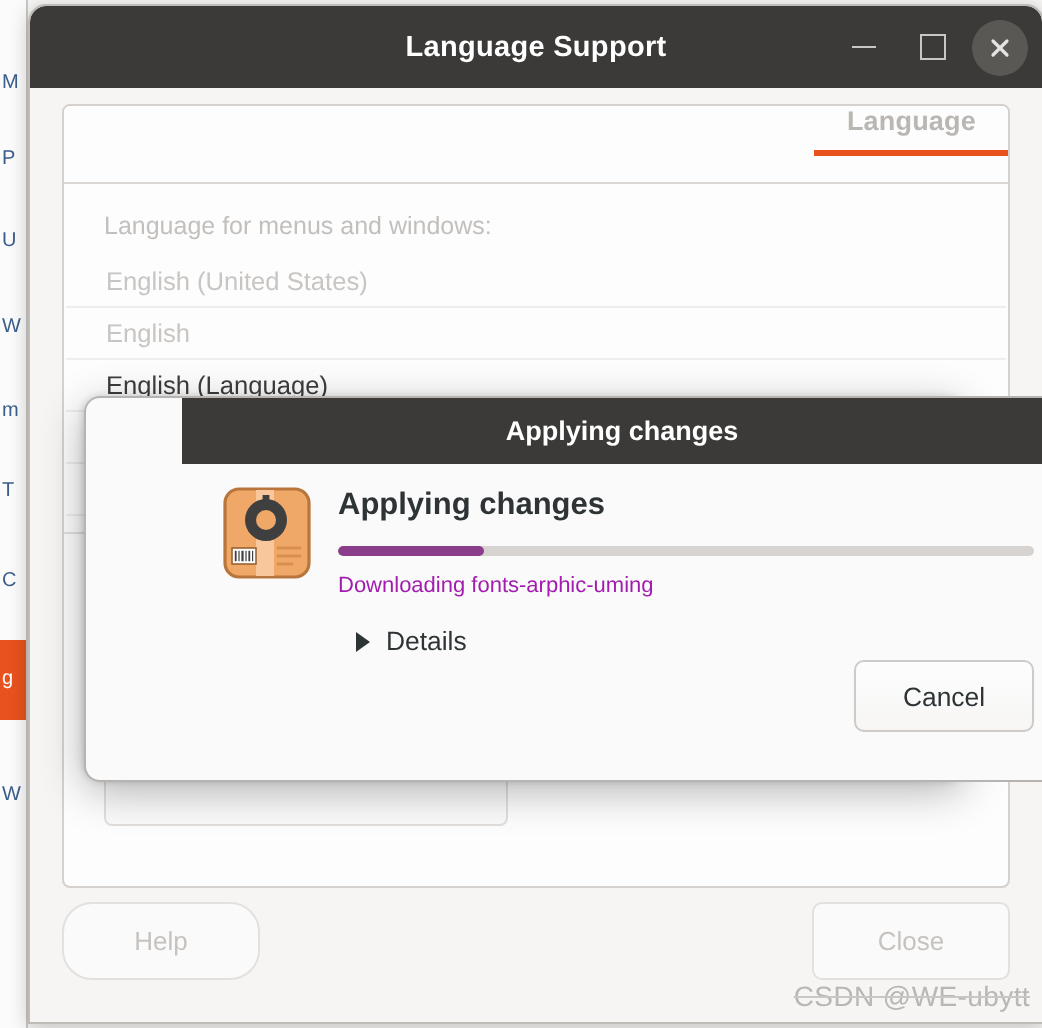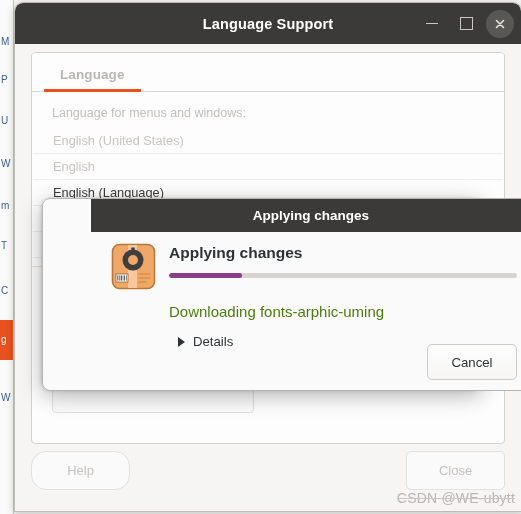--- a/index.html
+++ b/index.html
@@ -139,20 +139,21 @@
     border-radius: 4px;
     overflow: hidden;
   }
   .tabs {
     position: relative;
     height: 38px;
     display: flex;
     align-items: flex-end;
     background: #fdfdfd;
     border-bottom: 1px solid #d9d6d3;
+    flex-direction: column;
   }
   .tab {
     position: relative;
     padding: 0 16px 9px 16px;
     margin-left: 12px;
     font-size: 13.5px;
     font-weight: bold;
     color: #b9b6b3;
     letter-spacing: 0.1px;
   }
@@ -315,23 +316,23 @@
     background: #d6d3d0;
     border-radius: 3px;
     overflow: hidden;
   }
   .progress-fill {
     height: 5px;
     background: #8a3d8a;
     border-radius: 3px;
   }
   .modal-status {
-    margin-top: 25px;
-    font-size: 15px;
-    color: #4d7c0f;
+    margin-top: 9px;
+    font-size: 11px;
+    color: #a21caf;
   }
   .details-row {
     margin-top: 14px;
     margin-left: 9px;
     display: flex;
     align-items: center;
     gap: 8px;
   }
   .tri-right {
     width: 0; height: 0;
@@ -340,21 +341,21 @@
     border-left: 7px solid #2e3436;
   }
   .details-label {
     font-size: 13.2px;
     color: #2e3436;
   }
 
   .modal-footer {
     position: absolute;
     right: 14px;
-    bottom: 10px;
+    bottom: 24px;
   }
   .btn-cancel {
     width: 88px;
     height: 34px;
     border: 1px solid #cdcac7;
     border-radius: 5px;
     background: linear-gradient(#fdfdfd, #f7f6f5);
     display: flex;
     align-items: center;
     justify-content: center;

